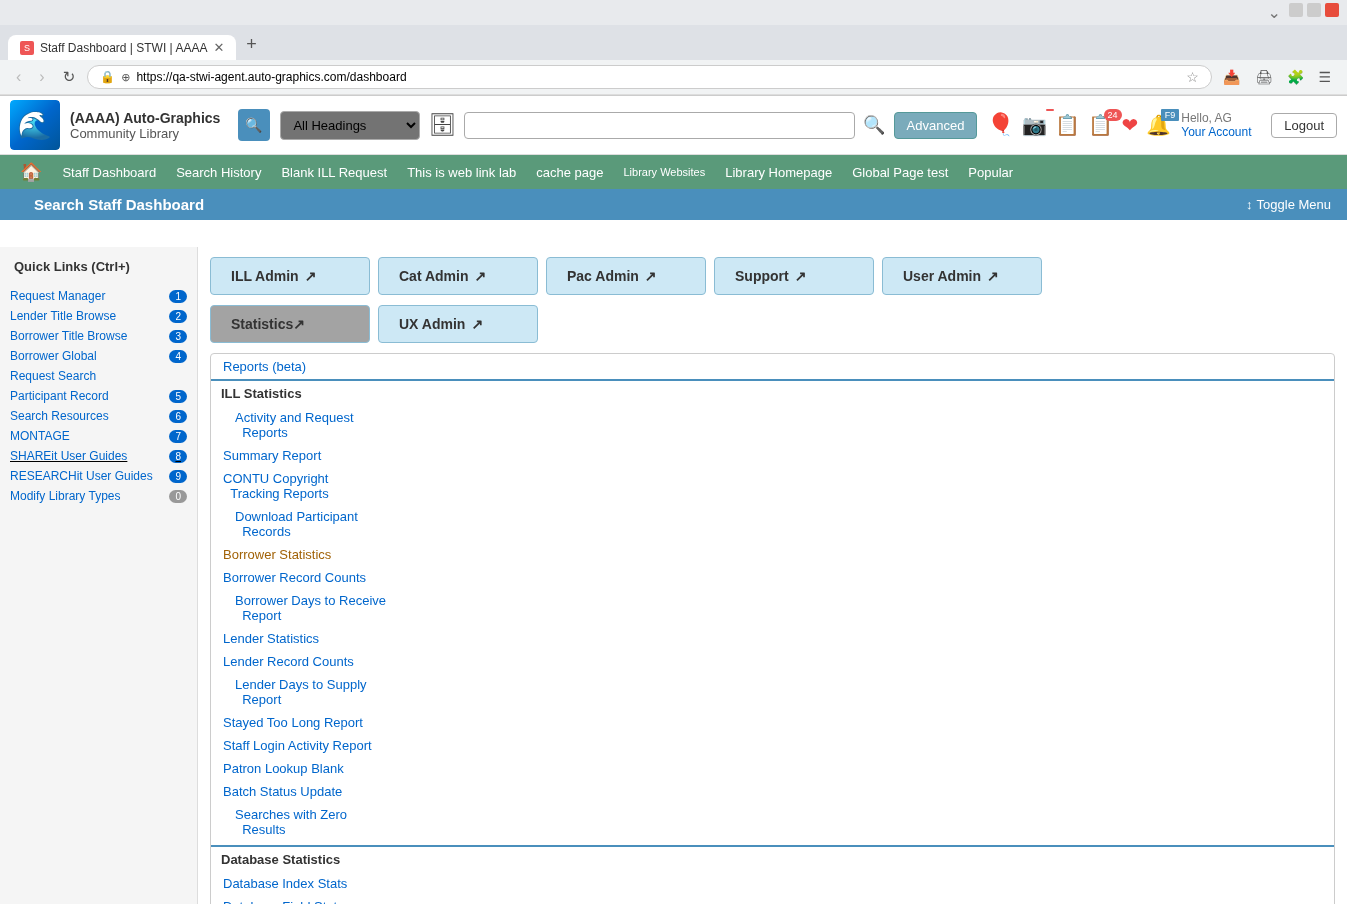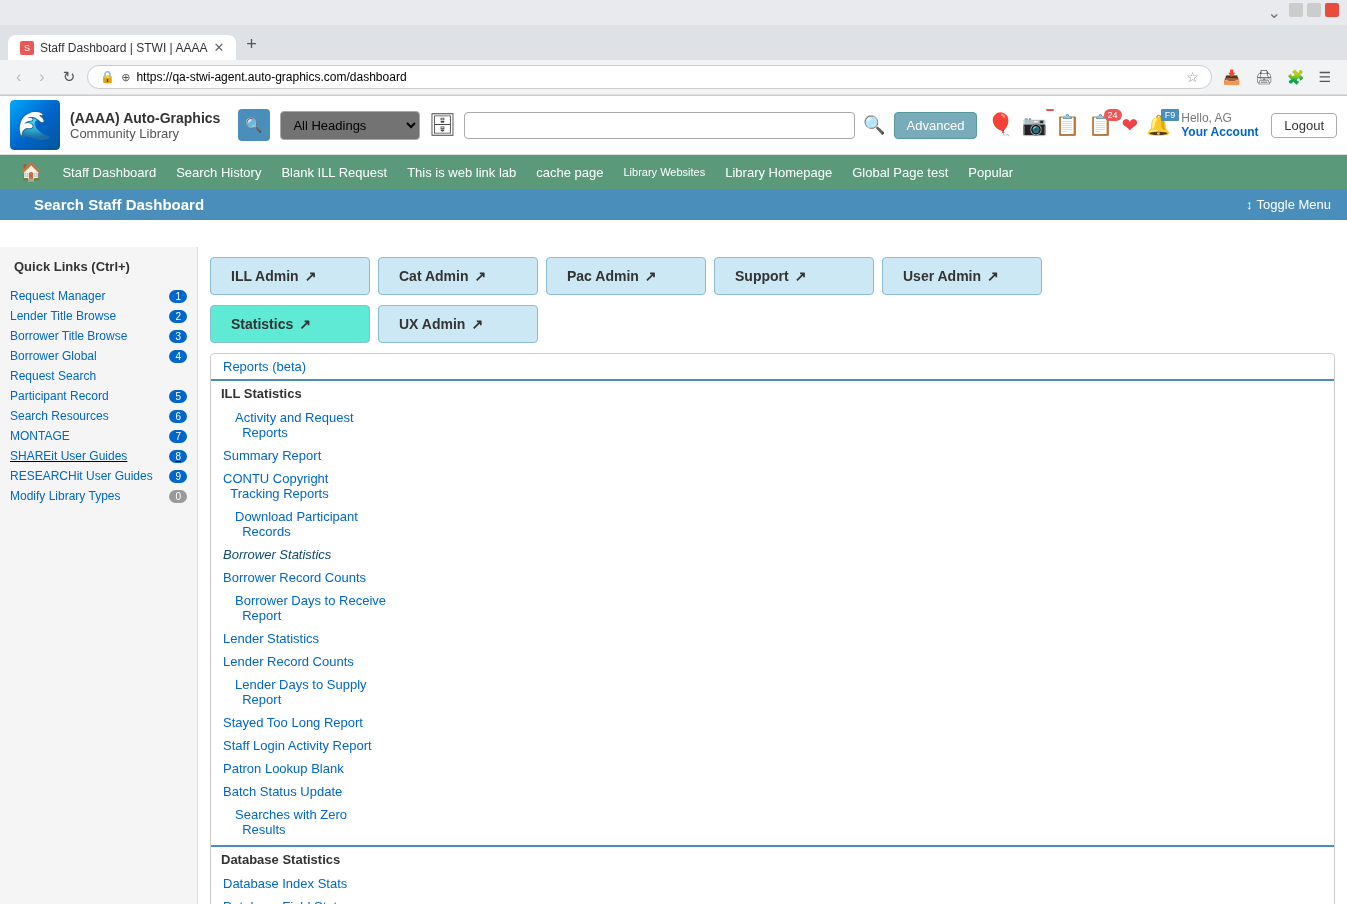--- a/index.html
+++ b/index.html
@@ -103,21 +103,21 @@
       <span style="font-size:20px;color:#e44;">❤</span>
     </div>
     <div style="position:relative;cursor:pointer;">
       <span style="font-size:20px;">🔔</span>
       <span style="position:absolute;top:-4px;right:-8px;background:#4a8fbc;color:#fff;border-radius:1px;font-size:9px;padding:1px 4px;min-width:16px;text-align:right;">F9</span>
     </div>
   </div>
 
   <div style="display:flex;flex-direction:column;font-size:12px;color:#333;min-width:80px;">
     <span style="color:#777;">Hello, AG</span>
-    <span style="color:#06c;cursor:pointer;font-weight:bold;">Your Account</span>
+    <span style="color:#06c;cursor:pointer;font-weight:normal;">Your Account</span>
   </div>
   <button style="background:none;border:1px solid #aaa;border-radius:4px;padding:4px 12px;cursor:pointer;font-size:13px;color:#333;">Logout</button>
 </div>
 
 <div style="background:#5a9a7a;display:flex;align-items:center;padding:0 10px;min-height:34px;">
   <span style="font-size:18px;color:#fff;padding:6px 10px;cursor:pointer;">🏠</span>
   <a style="color:#fff;text-decoration:none;padding:6px 10px;font-size:13px;cursor:pointer;">Staff Dashboard</a>
   <a style="color:#fff;text-decoration:none;padding:6px 10px;font-size:13px;cursor:pointer;">Search History</a>
   <a style="color:#fff;text-decoration:none;padding:6px 10px;font-size:13px;cursor:pointer;">Blank ILL Request</a>
   <a style="color:#fff;text-decoration:none;padding:6px 10px;font-size:13px;cursor:pointer;">This is web link lab</a>
@@ -205,41 +205,41 @@
         <span>Support</span>
         <span style="font-size:14px;">↗</span>
       </button>
       <button style="background:#cde8f5;border:1px solid #8abcd4;border-radius:4px;padding:10px 20px;cursor:pointer;font-size:14px;font-weight:bold;color:#333;display:flex;align-items:center;gap:6px;min-width:160px;">
         <span>User Admin</span>
         <span style="font-size:14px;">↗</span>
       </button>
     </div>
 
     <div style="display:flex;flex-wrap:wrap;gap:8px;padding:0 12px 10px;">
-      <button style="background:#5eead4;border:1px solid #8abcd4;border-radius:4px;padding:10px 20px;cursor:pointer;font-size:14px;font-weight:bold;color:#333;display:flex;align-items:center;gap:6px;min-width:160px;">
+      <button style="background:#a3a3a3;border:1px solid #8abcd4;border-radius:4px;padding:10px 20px;cursor:pointer;font-size:14px;font-weight:bold;color:#333;display:flex;align-items:center;min-width:160px;">
         <span>Statistics</span>
         <span style="font-size:14px;">↗</span>
       </button>
       <button style="background:#cde8f5;border:1px solid #8abcd4;border-radius:4px;padding:10px 20px;cursor:pointer;font-size:14px;font-weight:bold;color:#333;display:flex;align-items:center;gap:6px;min-width:160px;">
         <span>UX Admin</span>
         <span style="font-size:14px;">↗</span>
       </button>
     </div>
 
     <div style="border:1px solid #ccc;margin:0 12px 12px;border-radius:4px;background:#fff;overflow:hidden;">
 
       <a style="display:block;padding:5px 12px;color:#06c;cursor:pointer;font-size:13px;text-decoration:none;">Reports (beta)</a>
 
       <div style="padding:5px 10px;font-weight:bold;font-size:13px;color:#333;background:#fff;border-top:2px solid #4a8fbc;">ILL Statistics</div>
 
       <a style="display:block;padding:4px 24px;color:#06c;cursor:pointer;font-size:13px;text-decoration:none;">Activity and Request<br>&nbsp;&nbsp;Reports</a>
       <a style="display:block;padding:4px 12px;color:#06c;cursor:pointer;font-size:13px;text-decoration:none;">Summary Report</a>
       <a style="display:block;padding:4px 12px;color:#06c;cursor:pointer;font-size:13px;text-decoration:none;">CONTU Copyright<br>&nbsp;&nbsp;Tracking Reports</a>
       <a style="display:block;padding:4px 24px;color:#06c;cursor:pointer;font-size:13px;text-decoration:none;">Download Participant<br>&nbsp;&nbsp;Records</a>
-      <a style="display:block;padding:4px 12px;color:#0c4a6e;cursor:pointer;font-size:13px;text-decoration:none;font-style:italic;">Borrower Statistics</a>
+      <a style="display:block;padding:4px 12px;color:#a16207;cursor:pointer;font-size:13px;text-decoration:none;">Borrower Statistics</a>
       <a style="display:block;padding:4px 12px;color:#06c;cursor:pointer;font-size:13px;text-decoration:none;">Borrower Record Counts</a>
       <a style="display:block;padding:4px 24px;color:#06c;cursor:pointer;font-size:13px;text-decoration:none;">Borrower Days to Receive<br>&nbsp;&nbsp;Report</a>
       <a style="display:block;padding:4px 12px;color:#06c;cursor:pointer;font-size:13px;text-decoration:none;">Lender Statistics</a>
       <a style="display:block;padding:4px 12px;color:#06c;cursor:pointer;font-size:13px;text-decoration:none;">Lender Record Counts</a>
       <a style="display:block;padding:4px 24px;color:#06c;cursor:pointer;font-size:13px;text-decoration:none;">Lender Days to Supply<br>&nbsp;&nbsp;Report</a>
       <a style="display:block;padding:4px 12px;color:#06c;cursor:pointer;font-size:13px;text-decoration:none;">Stayed Too Long Report</a>
       <a style="display:block;padding:4px 12px;color:#06c;cursor:pointer;font-size:13px;text-decoration:none;">Staff Login Activity Report</a>
       <a style="display:block;padding:4px 12px;color:#06c;cursor:pointer;font-size:13px;text-decoration:none;">Patron Lookup Blank</a>
       <a style="display:block;padding:4px 12px;color:#06c;cursor:pointer;font-size:13px;text-decoration:none;">Batch Status Update</a>
       <a style="display:block;padding:4px 24px;color:#06c;cursor:pointer;font-size:13px;text-decoration:none;">Searches with Zero<br>&nbsp;&nbsp;Results</a>

